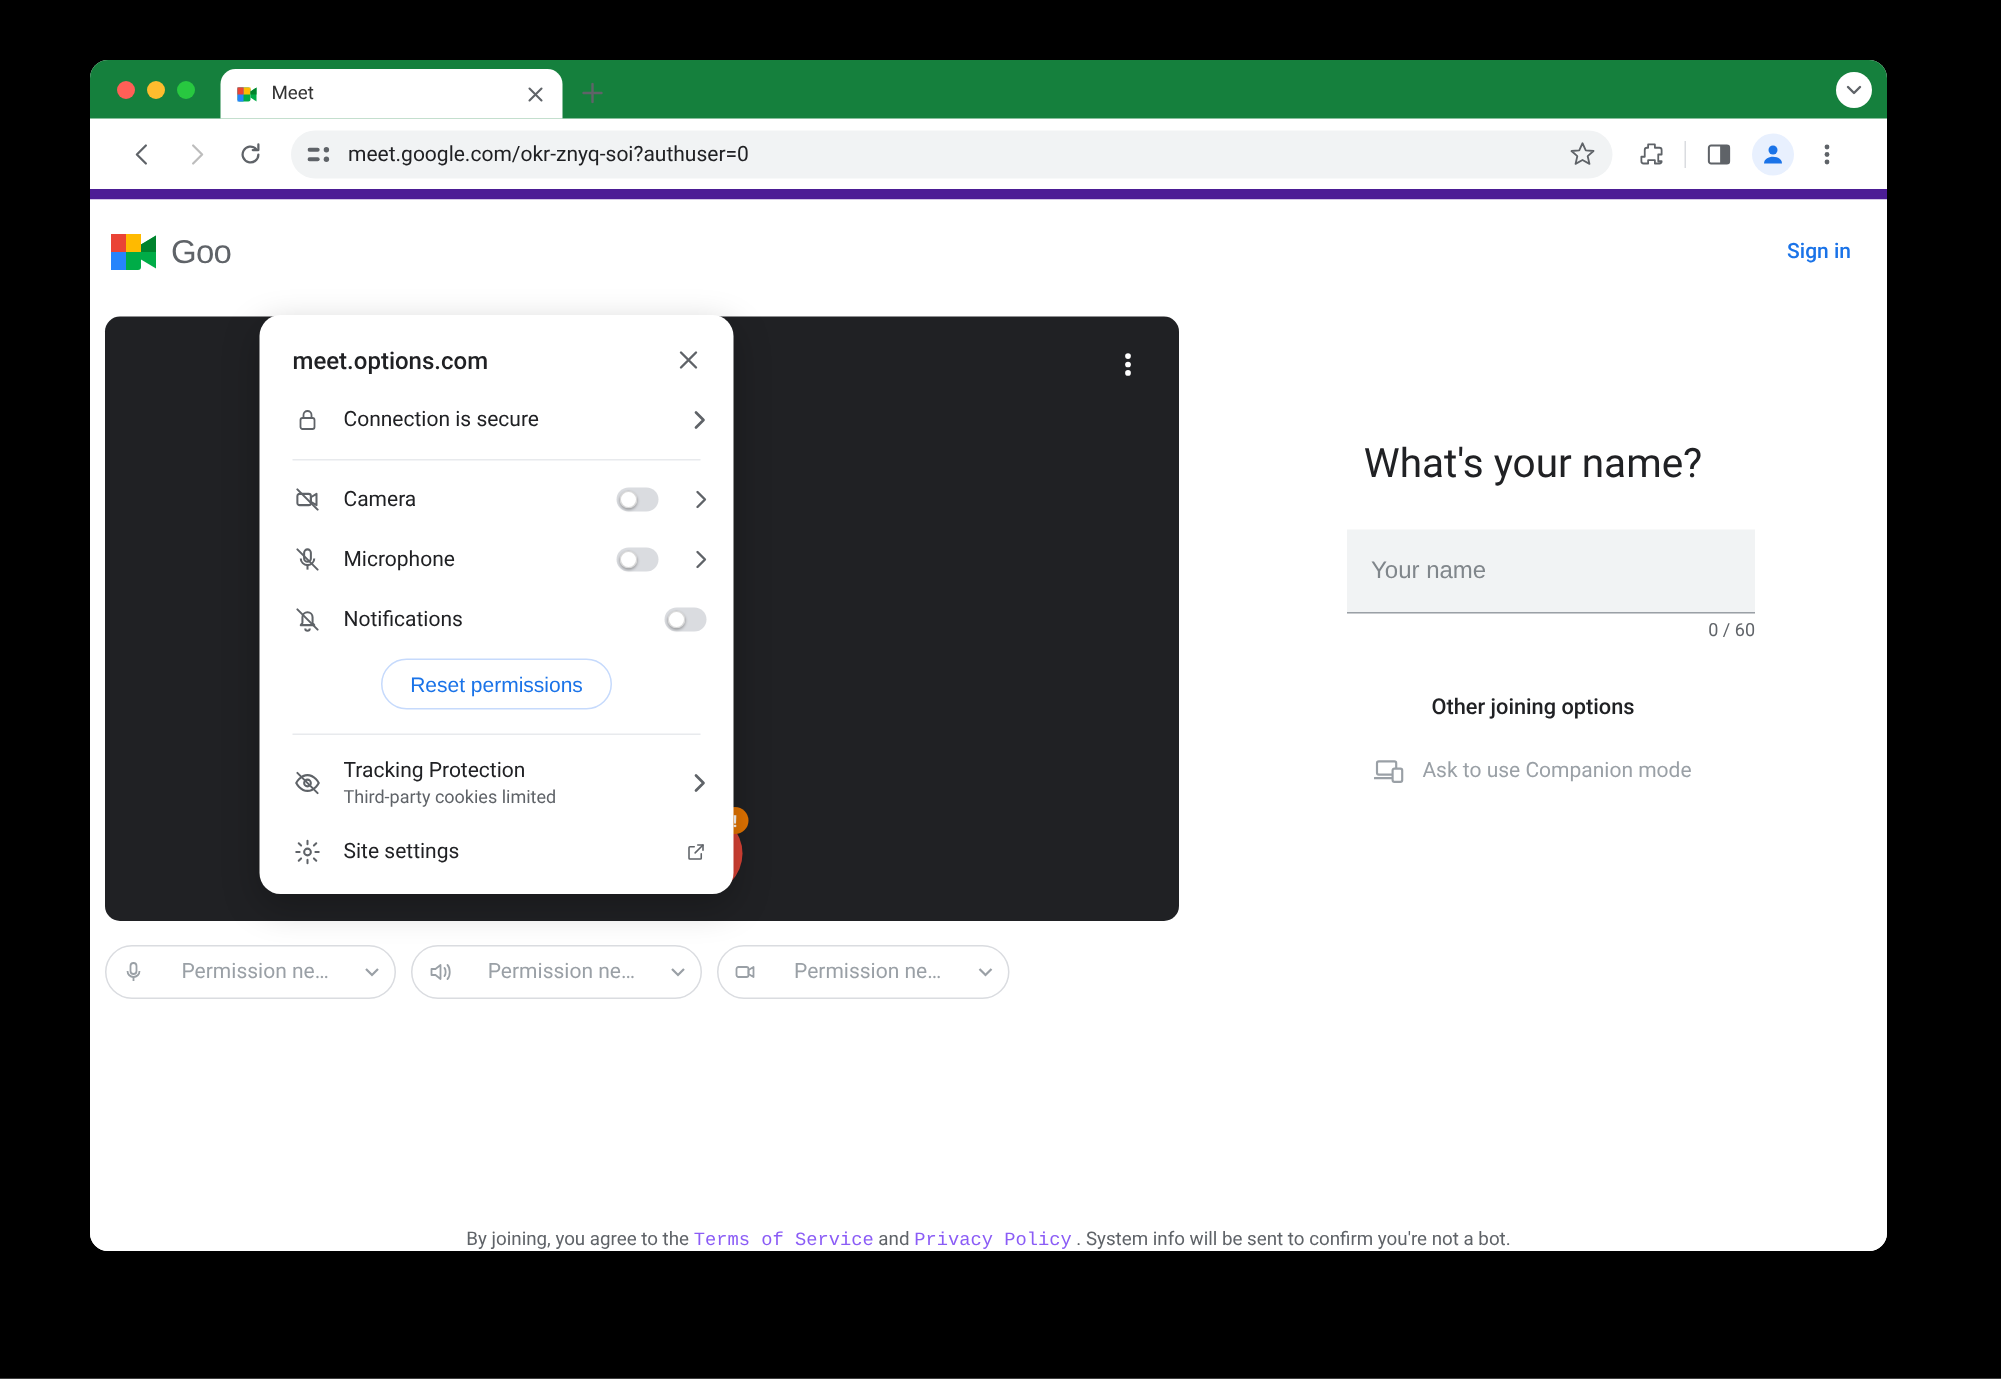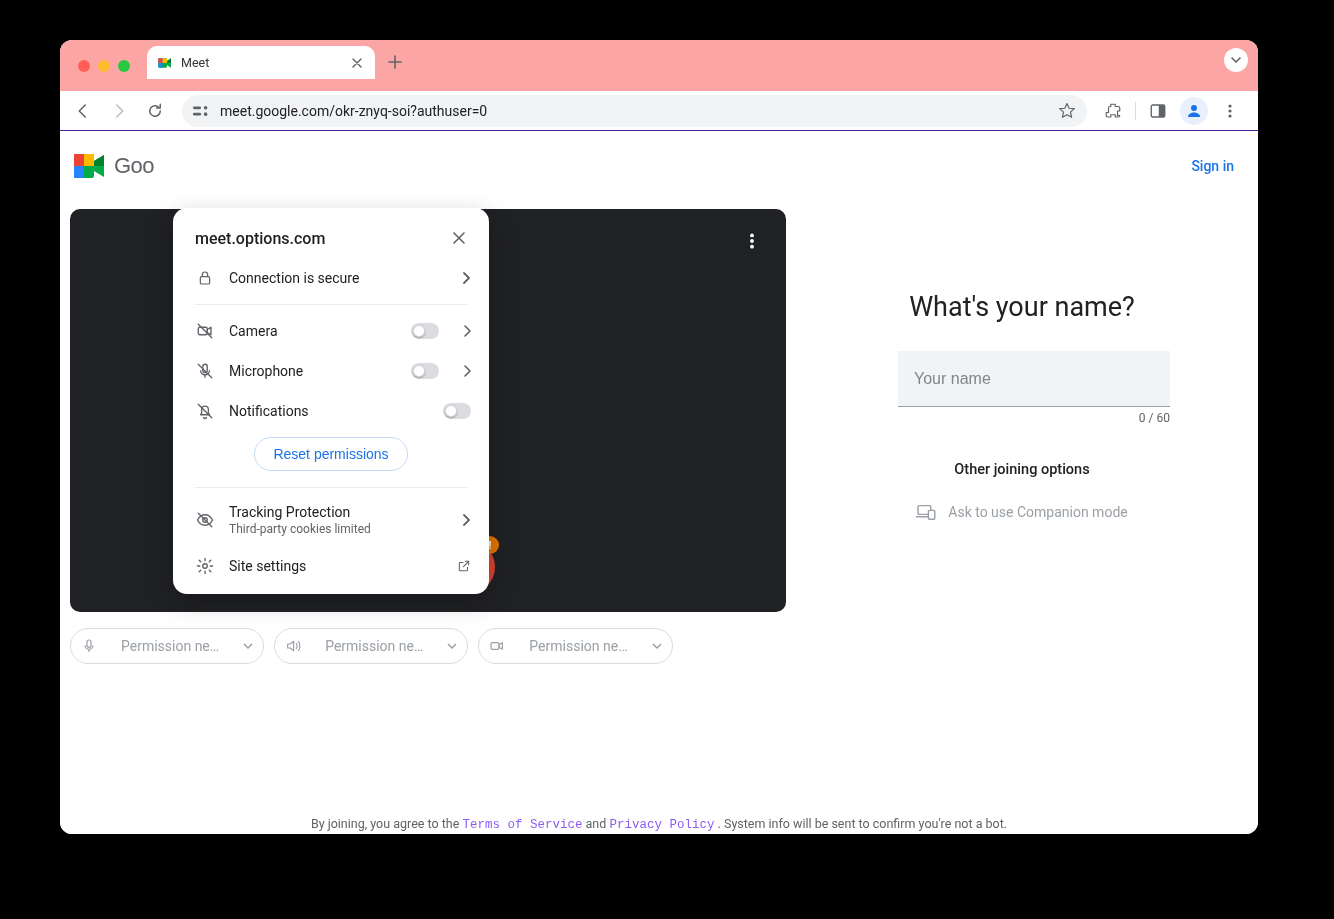--- a/index.html
+++ b/index.html
@@ -1,30 +1,30 @@
 <!DOCTYPE html>
 <html><head>
 <meta charset="utf-8">
 <style>
   * { box-sizing: border-box; margin: 0; padding: 0; }
   html, body { width: 1334px; height: 919px; background: #000; font-family: -apple-system, BlinkMacSystemFont, "Segoe UI", Roboto, Arial, sans-serif; overflow: hidden; }
   .browser-window { position: absolute; left: 60px; top: 40px; width: 1198px; height: 794px; background: #fff; border-radius: 12px; overflow: hidden; box-shadow: 0 10px 40px rgba(0,0,0,.5); }
-  .titlebar { height: 51px; background: #fca5a5; display: flex; align-items: center; position: relative; }
+  .titlebar { height: 39px; background: #15803d; display: flex; align-items: center; position: relative; }
   .traffic-lights { display: flex; gap: 8px; padding-left: 18px; align-items: center; }
   .traffic-light { width: 12px; height: 12px; border-radius: 50%; }
   .tl-red { background: #ff5f57; }
   .tl-yellow { background: #febc2e; }
   .tl-green { background: #28c840; }
   .tab { position: absolute; left: 87px; top: 6px; height: 33px; width: 228px; background: #fff; border-radius: 10px 10px 0 0; display: flex; align-items: center; padding: 0 10px; gap: 8px; }
   .tab-favicon { width: 16px; height: 16px; display: flex; }
   .tab-title { font-size: 12.5px; color: #333; flex: 1; }
   .tab-close { width: 16px; height: 16px; display: flex; align-items: center; justify-content: center; color: #555; cursor: pointer; }
   .new-tab { position: absolute; left: 325px; top: 12px; width: 20px; height: 20px; display: flex; align-items: center; justify-content: center; color: #555; cursor: pointer; }
   .chrome-overflow { position: absolute; right: 10px; top: 8px; width: 24px; height: 24px; border-radius: 12px; background: #fff; display:flex; align-items:center; justify-content:center; color:#444;}
-  .toolbar { height: 40px; background: #fff; border-bottom: 1px solid #4c1d95; display: flex; align-items: center; padding: 0 8px; gap: 6px; }
+  .toolbar { height: 54px; background: #fff; border-bottom: 7px solid #4c1d95; display: flex; align-items: center; padding: 0 20px; gap: 6px; }
   .tb-btn { width: 30px; height: 30px; border-radius: 50%; display: flex; align-items: center; justify-content: center; color: #5f6368; cursor: pointer; }
   .tb-btn.disabled { color: #bcbcbc; }
   .omnibox { flex: 1; height: 32px; background: #f1f3f4; border-radius: 16px; display: flex; align-items: center; padding: 0 10px; gap: 8px; margin: 0 6px; }
   .site-chip { width: 20px; height: 20px; color: #5f6368; display:flex; align-items:center; justify-content:center;}
   .url { font-size: 14px; color: #202124; flex:1; white-space: nowrap; }
   .star { color: #5f6368; }
   .tb-right { display: flex; align-items: center; gap: 8px; padding-right: 6px; }
   .tb-icon { width: 28px; height: 28px; display:flex; align-items:center; justify-content:center; color:#5f6368; cursor:pointer; }
   .divider-v { width:1px; height:18px; background:#dadce0; }
   .avatar-btn { width:28px; height:28px; border-radius:50%; background:#e8f0fe; display:flex; align-items:center; justify-content:center; }

